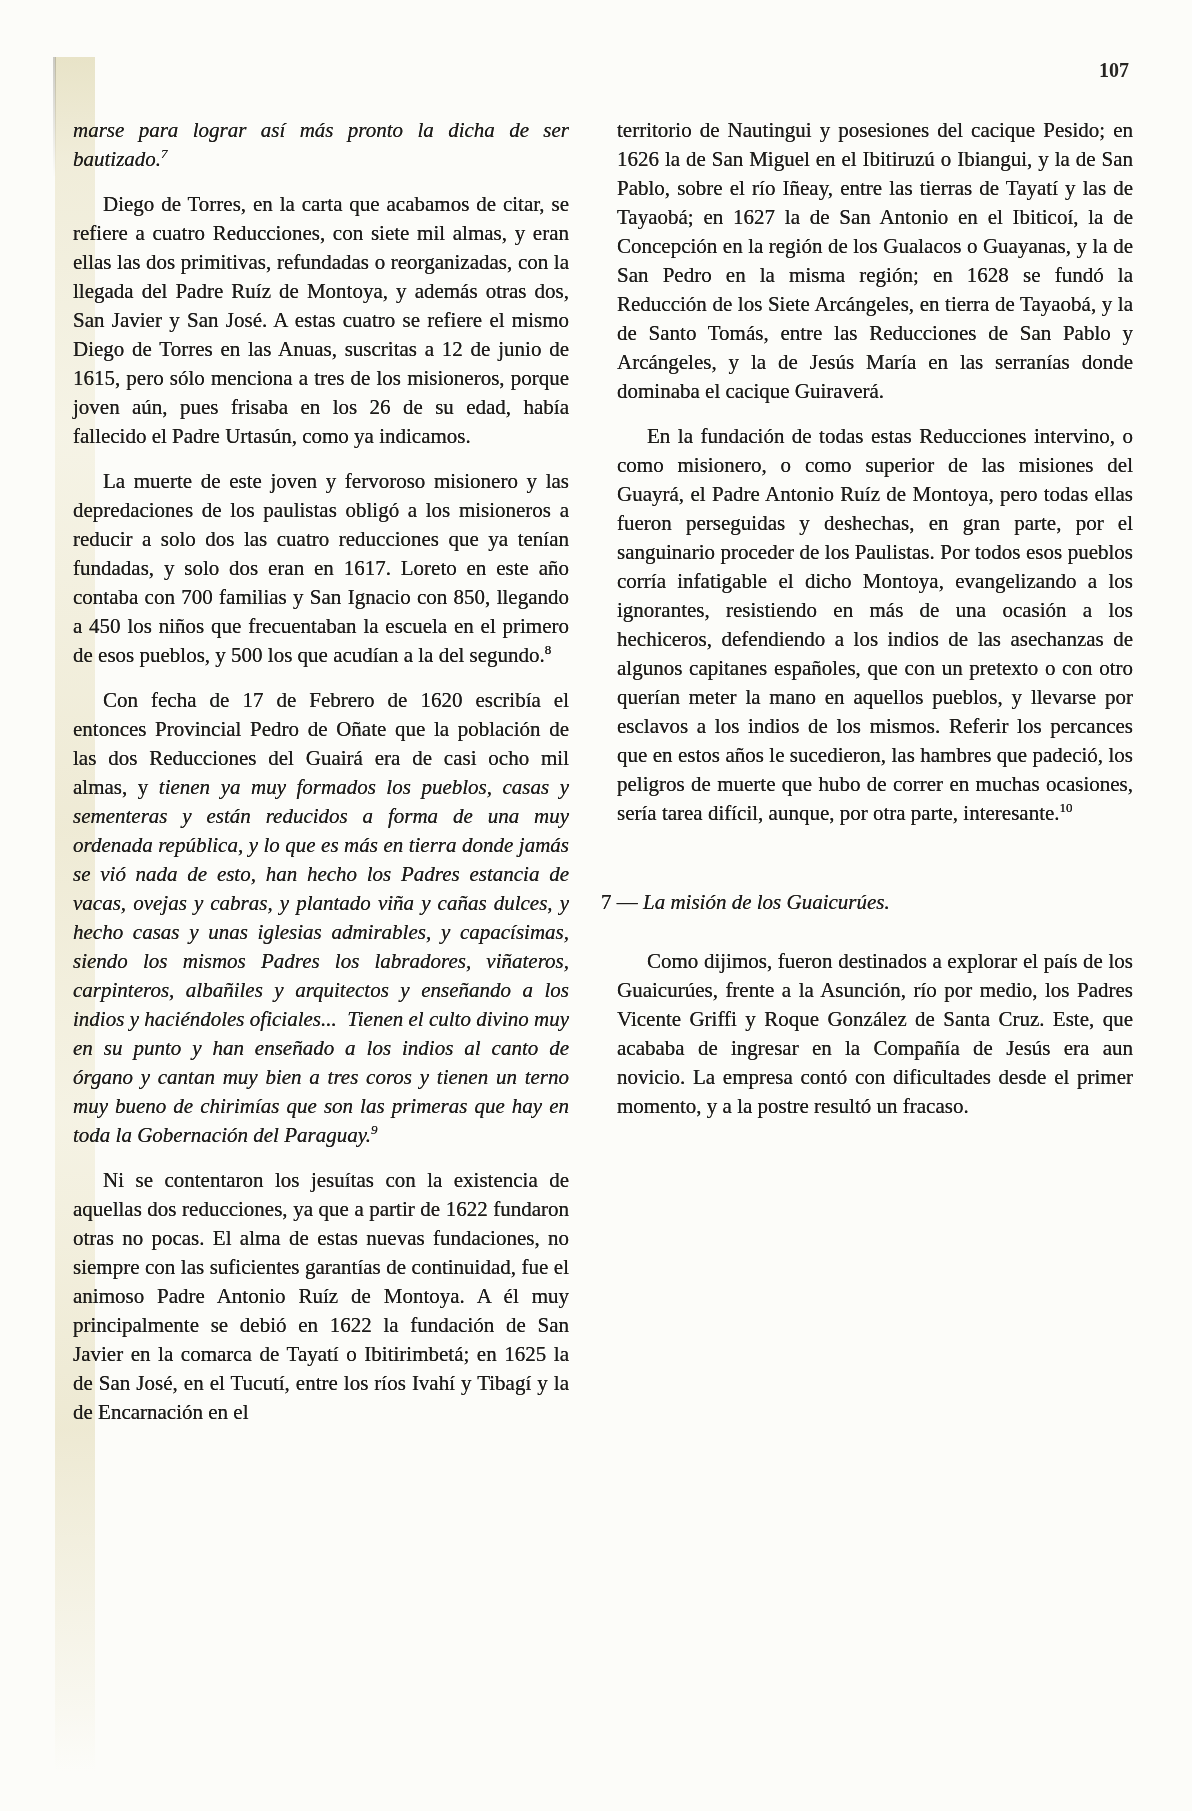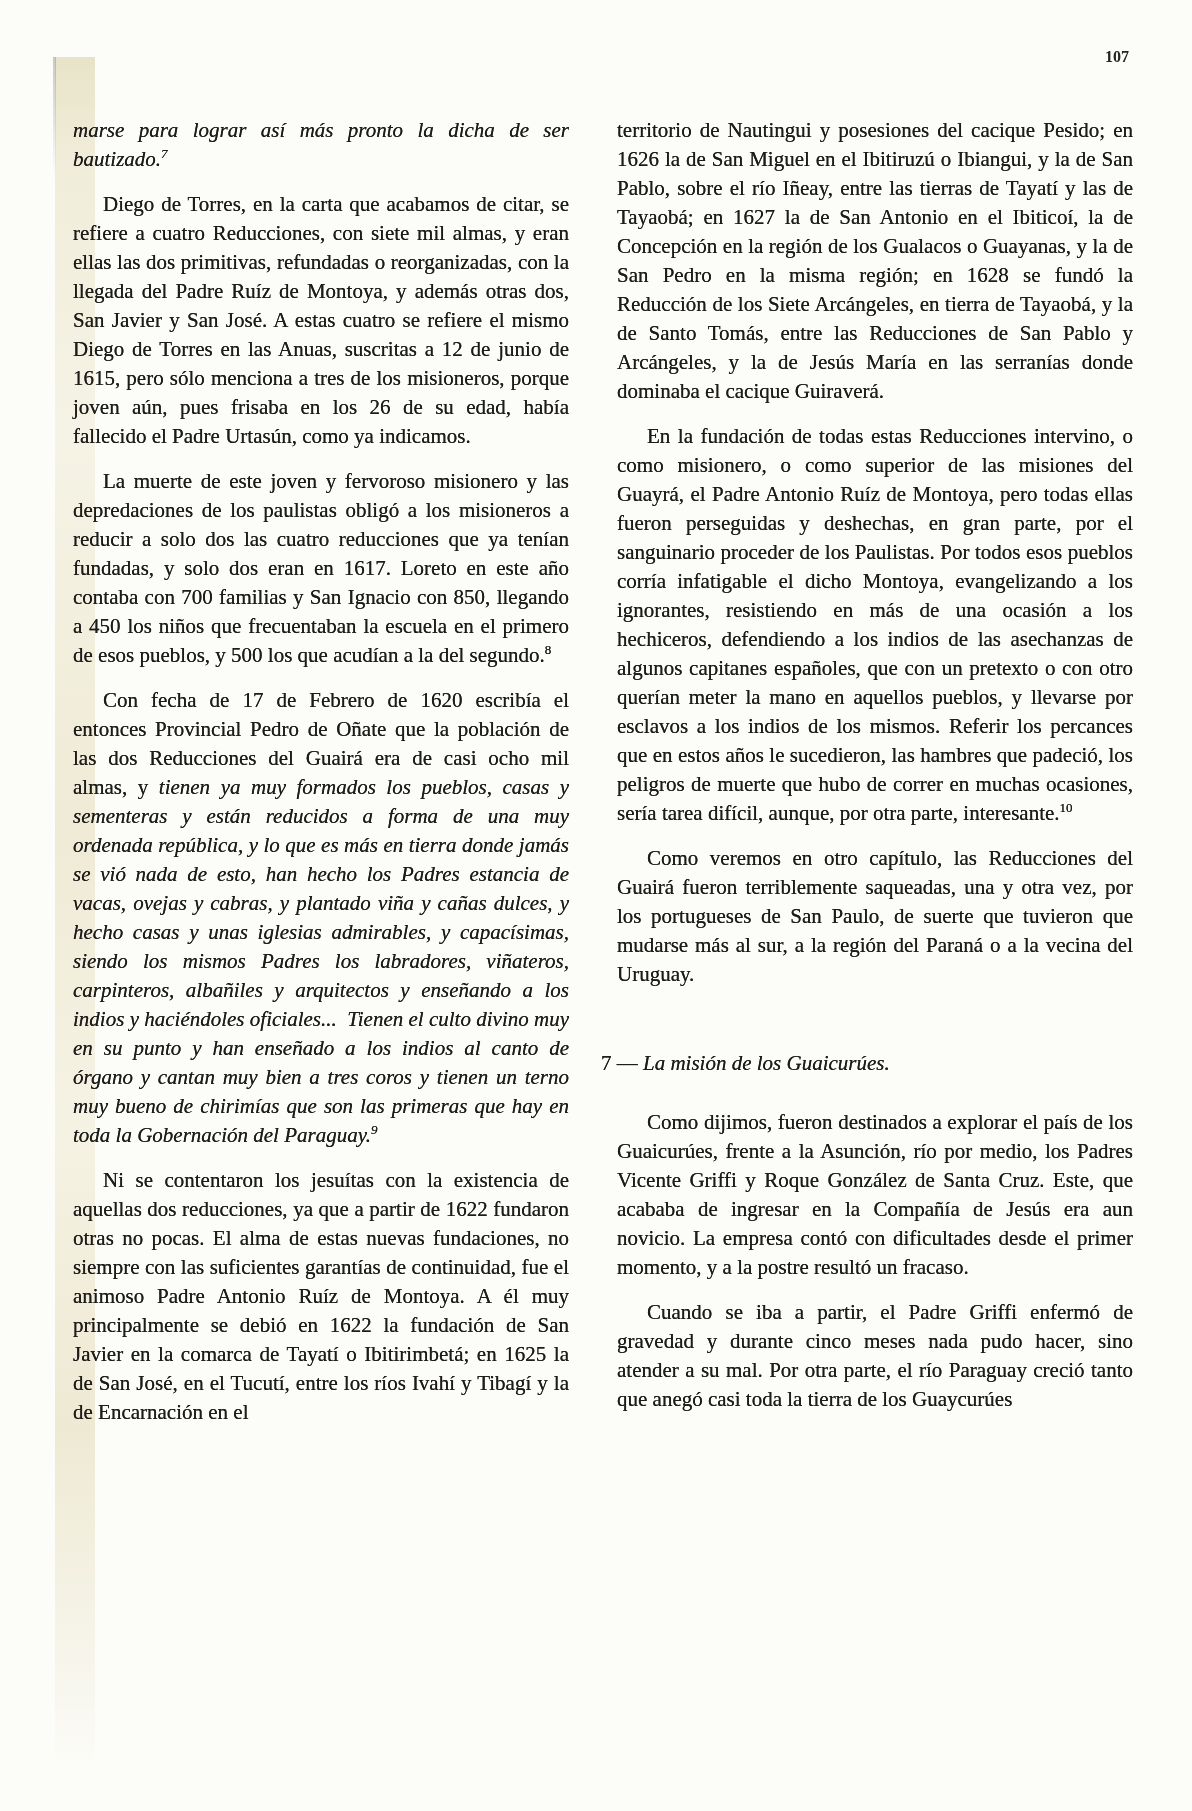--- a/index.html
+++ b/index.html
@@ -49,23 +49,23 @@
     text-align: center;
     font-style: italic;
     font-weight: bold;
     font-size: 21px;
     letter-spacing: 3px;
     color: #262422;
     text-shadow: 0 0 0.5px #262422;
   }
   .header .pagenum {
     position: absolute;
-    right: 63px; top: 2px;
+    right: 63px; top: 13px;
     font-weight: bold;
-    font-size: 16px;
+    font-size: 20px;
     color: #262422;
   }
   .columns {
     position: absolute;
     top: 100px; left: 57px;
     width: 1092px;
     display: flex;
     gap: 16px;
     z-index: 1;
   }
@@ -107,19 +107,17 @@
     <div class="col col-left">
         <p class="para"><span class="it">marse para lograr así más pronto la dicha de ser bautizado.</span><sup class="it">7</sup></p>
         <p class="para indent"><span>Diego de Torres, en la carta que acabamos de citar, se refiere a cuatro Reducciones, con siete mil almas, y eran ellas las dos primitivas, refundadas o reorganizadas, con la llegada del Padre Ruíz de Montoya, y además otras dos, San Javier y San José. A estas cuatro se refiere el mismo Diego de Torres en las Anuas, suscritas a 12 de junio de 1615, pero sólo menciona a tres de los misioneros, porque joven aún, pues frisaba en los 26 de su edad, había fallecido el Padre Urtasún, como ya indicamos.</span></p>
         <p class="para indent"><span>La muerte de este joven y fervoroso misionero y las depredaciones de los paulistas obligó a los misioneros a reducir a solo dos las cuatro reducciones que ya tenían fundadas, y solo dos eran en 1617. Loreto en este año contaba con 700 familias y San Ignacio con 850, llegando a 450 los niños que frecuentaban la escuela en el primero de esos pueblos, y 500 los que acudían a la del segundo.</span><sup>8</sup></p>
         <p class="para indent"><span>Con fecha de 17 de Febrero de 1620 escribía el entonces Provincial Pedro de Oñate que la población de las dos Reducciones del Guairá era de casi ocho mil almas, y </span><span class="it">tienen ya muy formados los pueblos, casas y sementeras y están reducidos a forma de una muy ordenada república, y lo que es más en tierra donde jamás se vió nada de esto, han hecho los Padres estancia de vacas, ovejas y cabras, y plantado viña y cañas dulces, y hecho casas y unas iglesias admirables, y capacísimas, siendo los mismos Padres los labradores, viñateros, carpinteros, albañiles y arquitectos y enseñando a los indios y haciéndoles oficiales... Tienen el culto divino muy en su punto y han enseñado a los indios al canto de órgano y cantan muy bien a tres coros y tienen un terno muy bueno de chirimías que son las primeras que hay en toda la Gobernación del Paraguay.</span><sup class="it">9</sup></p>
         <p class="para indent"><span>Ni se contentaron los jesuítas con la existencia de aquellas dos reducciones, ya que a partir de 1622 fundaron otras no pocas. El alma de estas nuevas fundaciones, no siempre con las suficientes garantías de continuidad, fue el animoso Padre Antonio Ruíz de Montoya. A él muy principalmente se debió en 1622 la fundación de San Javier en la comarca de Tayatí o Ibitirimbetá; en 1625 la de San José, en el Tucutí, entre los ríos Ivahí y Tibagí y la de Encarnación en el</span></p>
       </div>
     <div class="col col-right">
         <p class="para"><span>territorio de Nautingui y posesiones del cacique Pesido; en 1626 la de San Miguel en el Ibitiruzú o Ibiangui, y la de San Pablo, sobre el río Iñeay, entre las tierras de Tayatí y las de Tayaobá; en 1627 la de San Antonio en el Ibiticoí, la de Concepción en la región de los Gualacos o Guayanas, y la de San Pedro en la misma región; en 1628 se fundó la Reducción de los Siete Arcángeles, en tierra de Tayaobá, y la de Santo Tomás, entre las Reducciones de San Pablo y Arcángeles, y la de Jesús María en las serranías donde dominaba el cacique Guiraverá.</span></p>
         <p class="para indent"><span>En la fundación de todas estas Reducciones intervino, o como misionero, o como superior de las misiones del Guayrá, el Padre Antonio Ruíz de Montoya, pero todas ellas fueron perseguidas y deshechas, en gran parte, por el sanguinario proceder de los Paulistas. Por todos esos pueblos corría infatigable el dicho Montoya, evangelizando a los ignorantes, resistiendo en más de una ocasión a los hechiceros, defendiendo a los indios de las asechanzas de algunos capitanes españoles, que con un pretexto o con otro querían meter la mano en aquellos pueblos, y llevarse por esclavos a los indios de los mismos. Referir los percances que en estos años le sucedieron, las hambres que padeció, los peligros de muerte que hubo de correr en muchas ocasiones, sería tarea difícil, aunque, por otra parte, interesante.</span><sup>10</sup></p>
-        <p class="para indent"><span>Como veremos en otro capítulo, las Reducciones del Guairá fueron terriblemente saqueadas, una y otra vez, por los portugueses de San Paulo, de suerte que tuvieron que mudarse más al sur, a la región del Paraná o a la vecina del Uruguay.</span></p>
         <h2 class="section-heading"><span>7 — </span><span class="it">La misión de los Guaicurúes.</span></h2>
         <p class="para indent"><span>Como dijimos, fueron destinados a explorar el país de los Guaicurúes, frente a la Asunción, río por medio, los Padres Vicente Griffi y Roque González de Santa Cruz. Este, que acababa de ingresar en la Compañía de Jesús era aun novicio. La empresa contó con dificultades desde el primer momento, y a la postre resultó un fracaso.</span></p>
-        <p class="para indent"><span>Cuando se iba a partir, el Padre Griffi enfermó de gravedad y durante cinco meses nada pudo hacer, sino atender a su mal. Por otra parte, el río Paraguay creció tanto que anegó casi toda la tierra de los Guaycurúes</span></p>
       </div>
   </div>
 </div>
 
 </body></html>

